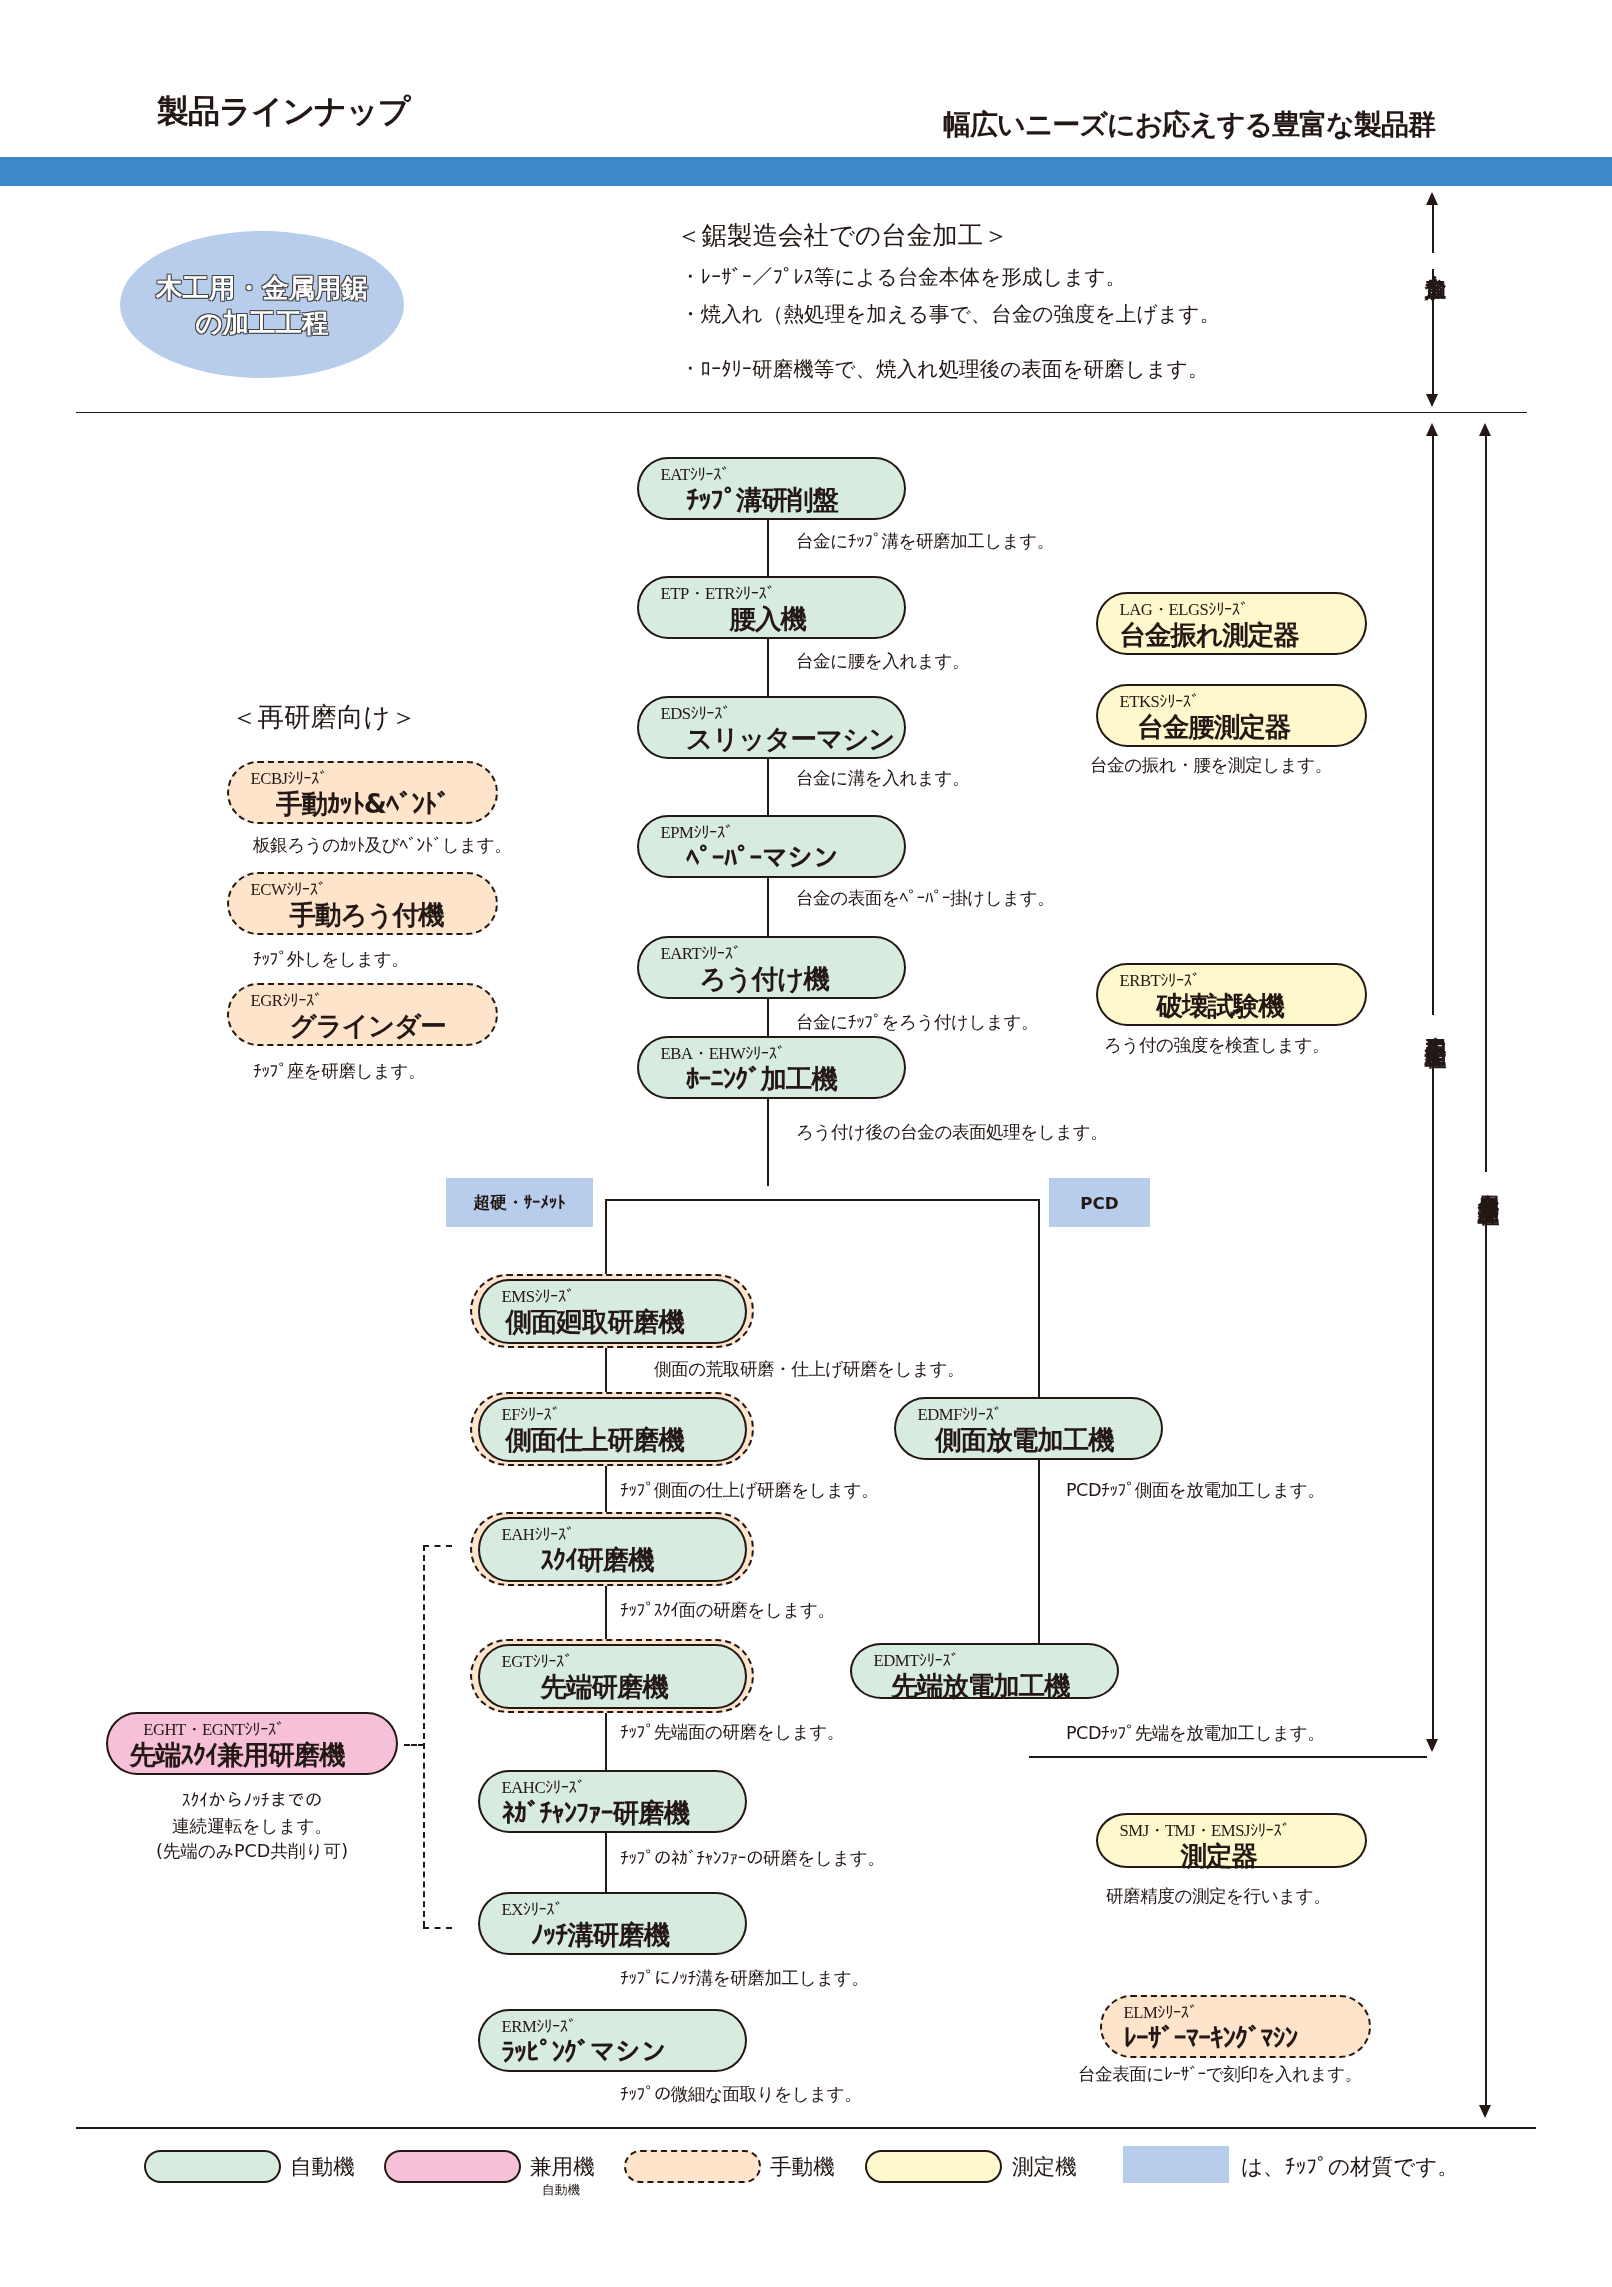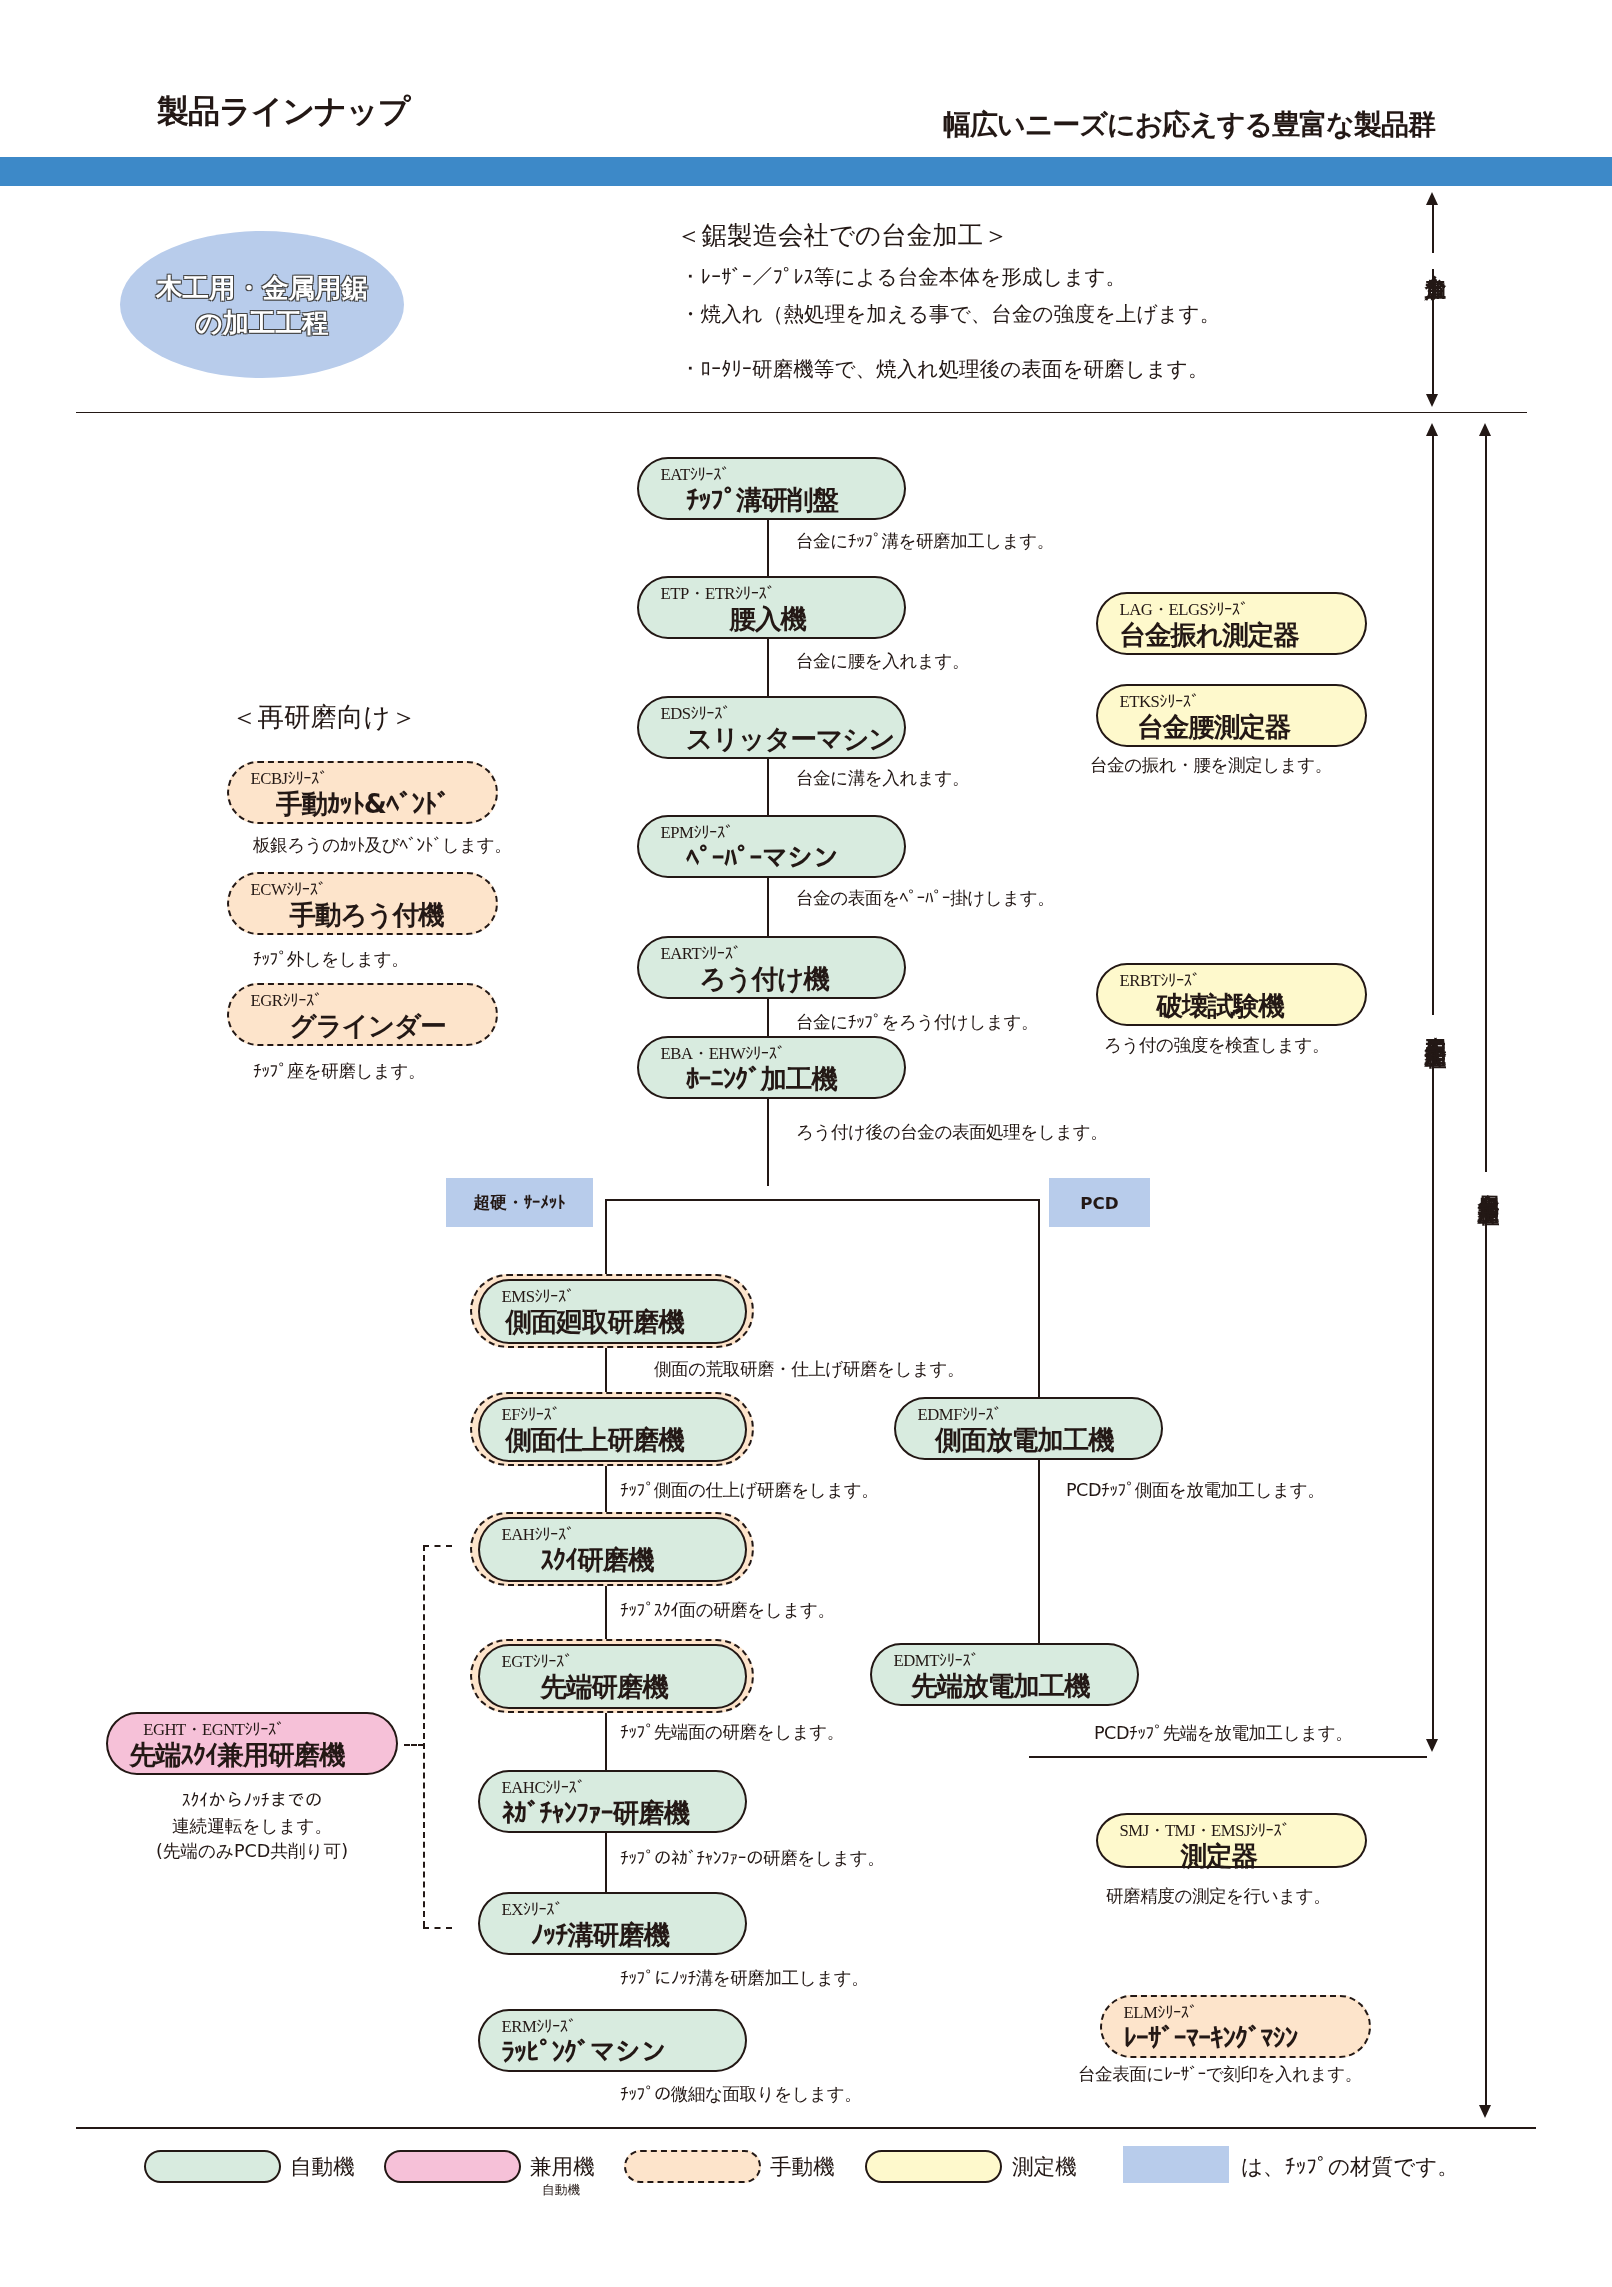--- a/index.html
+++ b/index.html
@@ -171,25 +171,25 @@
   <span class="name" style="padding-left:0">ﾗｯﾋﾟﾝｸﾞマシン</span>
 </div>
 <div class="desc" style="left:620px; top:2082px">ﾁｯﾌﾟの微細な面取りをします。</div>
 
 <div class="node auto" style="left:894px; top:1397px; width:269px; height:63px">
   <span class="series">EDMFｼﾘｰｽﾞ</span>
   <span class="name" style="padding-left:17.6px">側面放電加工機</span>
 </div>
 <div class="desc" style="left:1066px; top:1478px">PCDﾁｯﾌﾟ側面を放電加工します。</div>
 
-<div class="node auto" style="left:870px; top:1643px; width:269px; height:63px">
+<div class="node auto" style="left:850px; top:1643px; width:269px; height:56px">
   <span class="series">EDMTｼﾘｰｽﾞ</span>
   <span class="name" style="padding-left:17.6px">先端放電加工機</span>
 </div>
-<div class="desc" style="left:1094px; top:1721px">PCDﾁｯﾌﾟ先端を放電加工します。</div>
+<div class="desc" style="left:1066px; top:1721px">PCDﾁｯﾌﾟ先端を放電加工します。</div>
 
 <div class="node multi" style="left:106px; top:1712px; width:292px; height:63px">
   <span class="series" style="padding-left:13.7px">EGHT・EGNTｼﾘｰｽﾞ</span>
   <span class="name" style="padding-left:0">先端ｽｸｲ兼用研磨機</span>
 </div>
 <div class="multi-note" style="left:106px; top:1788px; width:292px">
   <div>ｽｸｲからﾉｯﾁまでの</div>
   <div>連続運転をします。</div>
   <div>(先端のみPCD共削り可)</div>
 </div>

